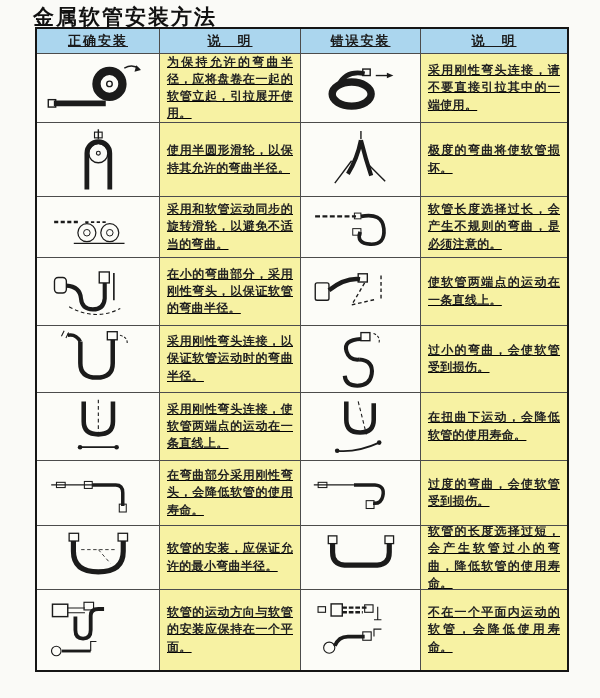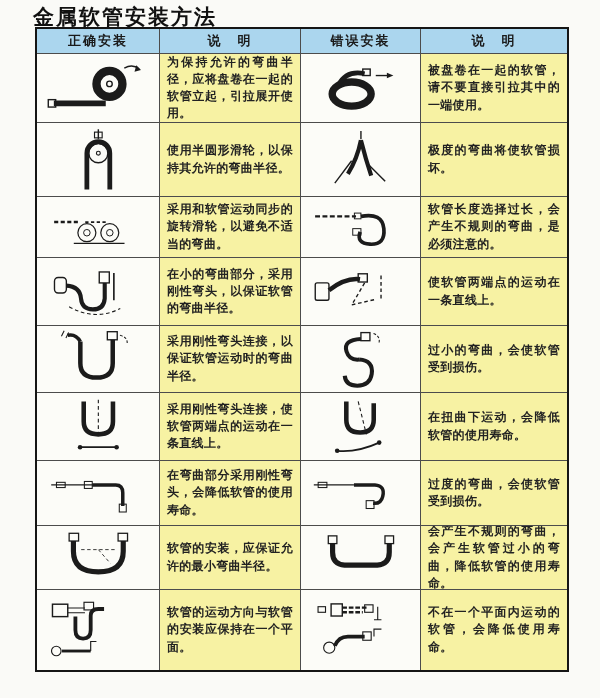--- a/index.html
+++ b/index.html
@@ -18,20 +18,21 @@
     border:2px solid var(--outer_border,#151515);
     display:grid;
     grid-template-columns:123px 141px 120px 146px;
     grid-template-rows:25px 69px 74px 61px 68px 67px 68px 65px 64px 80px;
     background:#fff;
   }
   .cell{
     box-sizing:border-box;overflow:hidden;
     border-right:1px solid var(--border,#4c4c4c);
     border-bottom:1px solid var(--border,#4c4c4c);
+    text-decoration:underline;
   }
   .cell.c4{border-right:none;}
   .cell.lr{border-bottom:none;justify-content:center;}
   .hdr{
     background:var(--header_bg,#ABD6EE);
     display:flex;align-items:center;justify-content:center;
     font-weight:bold;font-size:13px;color:#1a1a1a;letter-spacing:2px;
   }
   .img{
     background:var(--image_bg,#FCFCF8);
@@ -84,21 +85,21 @@
             <ellipse cx="50" cy="40" rx="21" ry="13" stroke-width="8"></ellipse>
             <path d="M36 30 q8 -16 28 -12" stroke-width="5"></path>
             <rect x="62" y="13" width="8" height="7" stroke-width="1.5"></rect>
             <path d="M76 20 h14" stroke-width="1.5"></path>
             <path d="M88 17 l7 3 -7 3 z" fill="#1b1b1b" stroke="none"></path>
           </g>
         </svg>
       </div>
     </div>
   <div class="cell desc c4">
-      <div class="t">被盘卷在一起的软管，请不要直接引拉其中的一端使用。</div>
+      <div class="t">采用刚性弯头连接，请不要直接引拉其中的一端使用。</div>
     </div>
 
   <div class="cell img c1">
       <div class="fig">
         <svg viewBox="0 0 120 66">
           <g stroke="#1b1b1b" fill="none">
             <path d="M60 1 v10" stroke-width="1.5"></path>
             <rect x="56" y="4" width="8" height="6" stroke-width="1.2"></rect>
             <circle cx="60" cy="26" r="10" stroke-width="1.5"></circle>
             <circle cx="60" cy="26" r="2" stroke-width="1.2"></circle>
@@ -312,21 +313,21 @@
         <svg viewBox="0 0 120 66">
           <g stroke="#1b1b1b" fill="none">
             <rect x="22" y="8" width="10" height="9" stroke-width="1.5"></rect>
             <rect x="88" y="8" width="10" height="9" stroke-width="1.5"></rect>
             <path d="M27 17 v10 q0 14 14 15 h38 q14 -1 14 -15 v-10" stroke-width="6"></path>
           </g>
         </svg>
       </div>
     </div>
   <div class="cell desc c4">
-      <div class="t">会产生不规则的弯曲，会产生软管过小的弯曲，降低软管的使用寿命。</div>
+      <div class="t">软管的长度选择过短，会产生软管过小的弯曲，降低软管的使用寿命。</div>
     </div>
 
   <div class="cell img c1 lr">
       <div class="fig">
         <svg viewBox="0 0 120 66">
           <g stroke="#1b1b1b" fill="none">
             <rect x="12" y="6" width="16" height="13" stroke-width="1.5"></rect>
             <path d="M28 10 H46 M28 15 H46" stroke-width="1.2"></path>
             <rect x="45" y="4" width="10" height="8" stroke-width="1.2"></rect>
             <path d="M36 19 v14 q0 9 8 9 q8 0 8 -9 V18 q0 -7 8 -7 h6" stroke-width="4"></path>

